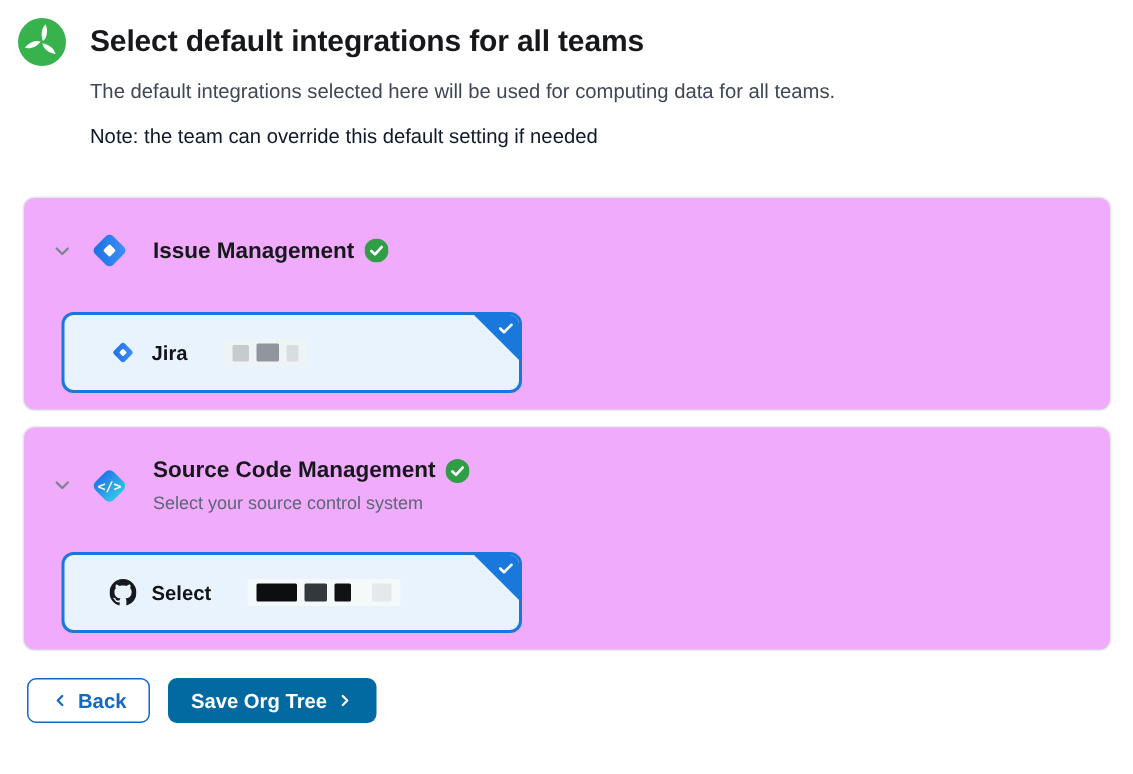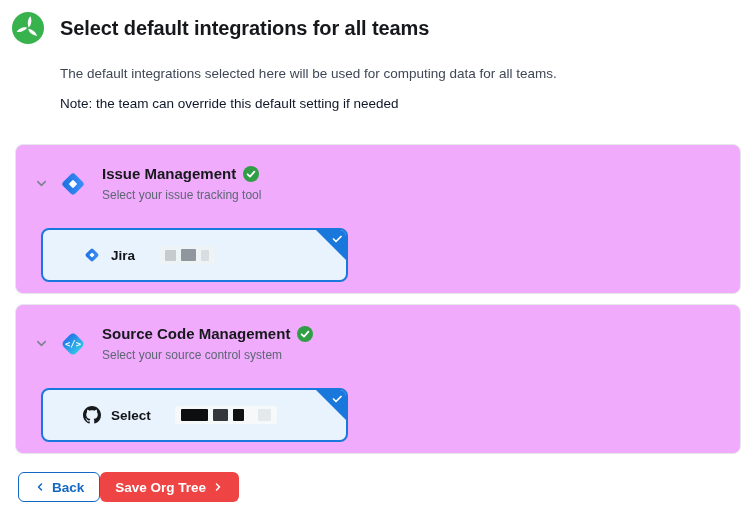--- a/index.html
+++ b/index.html
@@ -4,21 +4,21 @@
 <style>
   * { margin: 0; padding: 0; box-sizing: border-box; }
   html, body { width: 755px; height: 516px; background: #ffffff; overflow: hidden; }
   body { font-family: "Liberation Sans", "DejaVu Sans", sans-serif; color: #191b1f; position: relative; }
 
   
   .hdr { display: flex; align-items: center; gap: 16px; margin: 12px 0 0 12px; }
   .logo { width: 32px; height: 32px; flex: 0 0 32px; }
   .page-title { font-size: 20px; font-weight: 700; color: #17181c; letter-spacing: -0.1px; text-align: right; }
 
-  .desc  { margin: 22px 0 0 60px; font-size: 13.5px; color: #3f4756; }
+  .desc  { margin: 9px 0 0 60px; font-size: 13.5px; color: #3f4756; }
   .note  { margin: 15px 0 0 60px; font-size: 13.5px; color: #0f172a; }
 
   
   .card { margin: 33px 14px 0 15px; border: 1px solid #e5e7ea; border-radius: 8px;
           padding: 20px 24px 11px 18px; background: #f0abfc; }
   .card + .card { margin-top: 10px; }
 
   .card-head { display: flex; align-items: center; }
   .chev { width: 15px; height: 15px; display: inline-flex; color: #7b828c; cursor: pointer; }
   .chev svg { width: 15px; height: 15px; }
@@ -26,21 +26,21 @@
   .tool-icon-lg svg { width: 30px; height: 30px; }
   .head-text { margin-left: 14px; }
   .head-title-row { display: flex; align-items: center; gap: 7px; }
   .sec-title { font-size: 15px; font-weight: 700; color: #16181c; }
   .check-circle { width: 16px; height: 16px; display: inline-flex; }
   .sec-sub { font-size: 12px; color: #5d6673; margin-top: 6px; }
 
   
   .option { position: relative; overflow: hidden; margin: 26px 0 0 7px;
             width: 307px; height: 54px; border: 2px solid #1a78dd; border-radius: 8px;
-            background: #e8f3fd; display: flex; align-items: center; padding-left: 40px;
+            background: #e8f3fd; display: flex; align-items: center; padding-left: 30px;
             cursor: pointer; }
   .opt-icon { width: 18px; height: 18px; display: inline-flex; }
   .opt-icon svg { width: 18px; height: 18px; }
   .opt-name { font-size: 13.5px; font-weight: 700; color: #121417; margin-left: 10px; }
 
   .corner-badge { position: absolute; top: 0; right: 0; width: 0; height: 0;
                   border-top: 30px solid #1a78dd; border-left: 30px solid transparent; }
   .corner-check { position: absolute; top: 3px; right: 3px; width: 12px; height: 12px; }
 
   
@@ -58,21 +58,21 @@
   .gb4 { width: 13px; height: 12px; background: #e4eaec; }
 
   
   .footer { display: flex; justify-content: flex-start; align-items: center;
             margin-top: 18px; padding: 0 17px 0 18px; }
   .btn { display: inline-flex; align-items: center; gap: 6px; height: 30px;
          border-radius: 6px; font-size: 13.5px; font-weight: 700; cursor: pointer;
          font-family: "Liberation Sans", sans-serif; }
   .btn svg { width: 12px; height: 12px; }
   .btn-back { background: #fff; color: #1268c3; border: 1.5px solid #1268c3; padding: 0 15px; }
-  .btn-save { background: #ef4444; color: #fff; border: none; padding: 0 15px; }
+  .btn-save { background: #0369a1; color: #fff; border: none; padding: 0 15px; margin-left: 12px; }
 </style>
 </head>
 <body>
 
 <svg width="0" height="0" style="position:absolute" aria-hidden="true">
   <defs>
     <linearGradient id="jiraGrad" x1="0" y1="1" x2="1" y2="0">
       <stop offset="0" stop-color="#1a6fe0"></stop>
         <stop offset="1" stop-color="#3e8ffa"></stop>
     </linearGradient>
@@ -118,21 +118,20 @@
     <div class="head-text">
       <div class="head-title-row">
         <h2 class="sec-title">Issue Management</h2>
         <span class="check-circle">
           <svg viewBox="0 0 16 16">
               <circle cx="8" cy="8" r="8" fill="#2f9e44"></circle>
               <path d="M4.6 8.3 L7 10.6 L11.4 5.7" stroke="#fff" stroke-width="1.8" fill="none" stroke-linecap="round" stroke-linejoin="round"></path>
             </svg>
         </span>
       </div>
-      <p class="sec-sub">Select your issue tracking tool</p>
     </div>
   </div>
 
   <div class="option">
     <span class="opt-icon">
       <svg viewBox="0 0 32 32">
           <g transform="rotate(45 16 16)">
             <rect x="7" y="7" width="18" height="18" rx="3.5" fill="url(#jiraGrad)"></rect>
             <rect x="12.7" y="12.7" width="6.6" height="6.6" rx="1.3" fill="#ffffff"></rect>
           </g>

